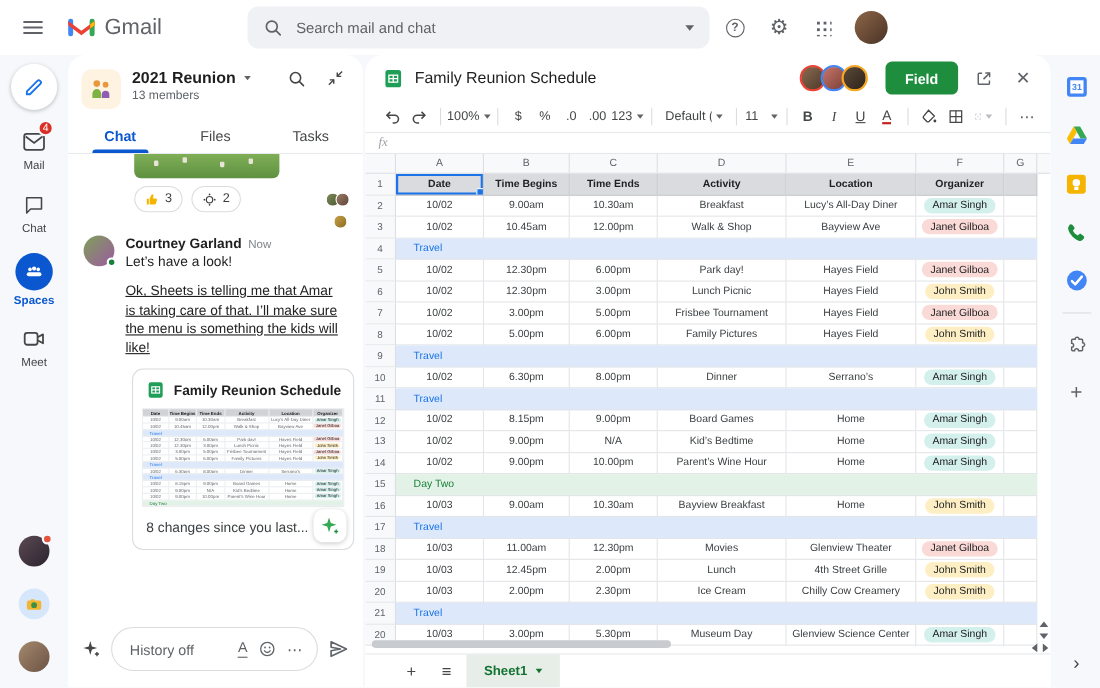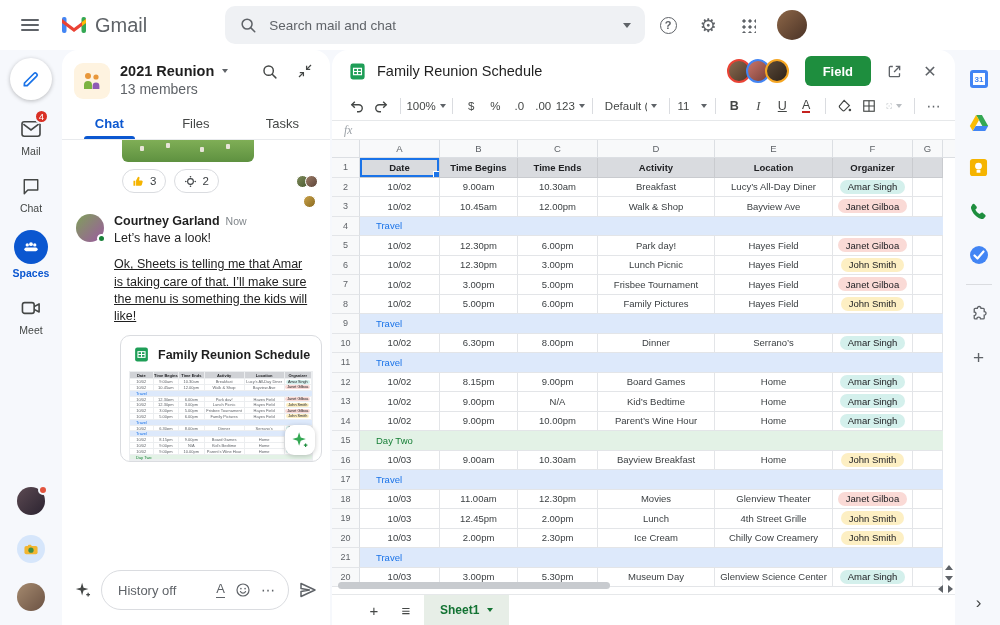--- a/index.html
+++ b/index.html
@@ -39,21 +39,21 @@
   .pinned .avatar { width:28px; height:28px; }
   .pinned .ndot { position:absolute; top:-2px; right:-3px; width:10px; height:10px; border-radius:50%; background:#e2543e; border:2px solid #f6f8fc; }
   .pinned.cam .avatar { background:#d6e6fb; display:flex; align-items:center; justify-content:center; }
 
   
   #chatcard { position:absolute; left:62px; top:50px; width:268px; height:575px; background:#fff; border-radius:16px 16px 0 0; display:flex; flex-direction:column; overflow:hidden; }
   .chat-head { display:flex; align-items:flex-start; padding:13px 12px 8px 12px; gap:10px; }
   .space-av { width:36px; height:36px; border-radius:9px; background:#fef3e0; display:flex; align-items:center; justify-content:center; }
   .chat-head .tt { flex:1; }
   .chat-head .t1 { font-size:14.5px; font-weight:bold; color:#1f1f1f; display:flex; align-items:center; gap:8px; }
-  .chat-head .t2 { font-size:14px; color:#5f6368; margin-top:2px; }
+  .chat-head .t2 { font-size:11px; color:#5f6368; margin-top:2px; }
   .chat-head .hicon { color:#444746; width:26px; display:flex; justify-content:center; cursor:pointer; }
   .chat-tabs { display:flex; border-bottom:1px solid #e8eaed; padding:0 4px; }
   .chat-tab { font-size:13px; color:#444746; padding:9px 0 8px; width:33.3%; text-align:center; cursor:pointer; position:relative; }
   .chat-tab.active { color:#0b57d0; font-weight:bold; }
   .chat-tab.active::after { content:""; position:absolute; left:18px; right:18px; bottom:0; height:3px; border-radius:3px 3px 0 0; background:#0b57d0; }
   .chat-list { flex:1; padding:0 14px; overflow:hidden; position:relative; }
   .photo-strip { margin-left:46px; width:132px; height:22px; border-radius:0 0 6px 6px; background:linear-gradient(180deg,#7fae56,#5e9140); position:relative; }
   .photo-strip i { position:absolute; width:4px; height:5px; background:#e8e4d8; border-radius:1px; }
   .reactions { margin:7px 0 0 46px; display:flex; gap:8px; align-items:center; }
   .react-pill { border:1px solid #dadce0; border-radius:13px; height:24px; display:flex; align-items:center; gap:5px; padding:0 9px; font-size:11.5px; color:#3c4043; cursor:pointer; }
@@ -450,20 +450,21 @@
             <div class="m-cell" style="width: 22%;">Parent’s Wine Hour</div>
             <div class="m-cell" style="width: 22%;">Home</div>
             <div class="m-cell" style="width: 15%;">
               <span class="m-pill" style="background: rgb(212, 240, 236);">Amar Singh</span>
             </div>
           </div>
           <div class="m-row">
             <div class="m-band" style="background: rgb(227, 242, 230); color: rgb(24, 128, 56);">Day Two</div>
           </div>
         </div>
+      <div class="scc-caption">8 changes since you last...</div>
       <div class="scc-spark">
         <svg width="18" height="18" viewBox="0 0 20 20">
             <path d="M9 1.5 L10.8 7.2 L16.5 9 L10.8 10.8 L9 16.5 L7.2 10.8 L1.5 9 L7.2 7.2 Z" fill="#34a853"></path>
             <path d="M15.8 13.8 h1.6 v1.6 h1.6 v1.6 h-1.6 v1.6 h-1.6 v-1.6 h-1.6 v-1.6 h1.6 z" fill="#1e8e3e" transform="scale(.82) translate(3.2,3)"></path>
           </svg>
       </div>
     </div>
 
   </div>
 

